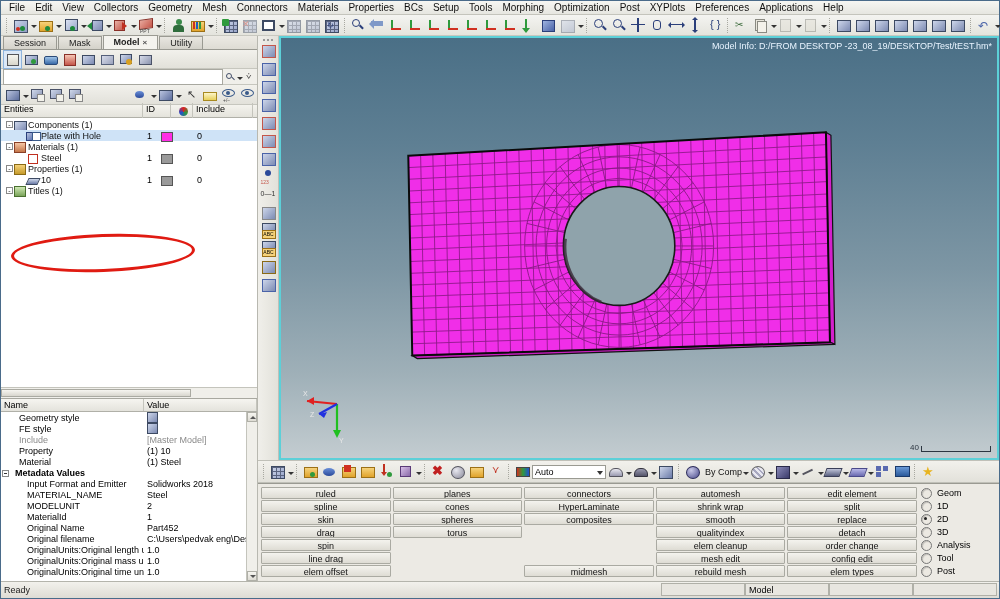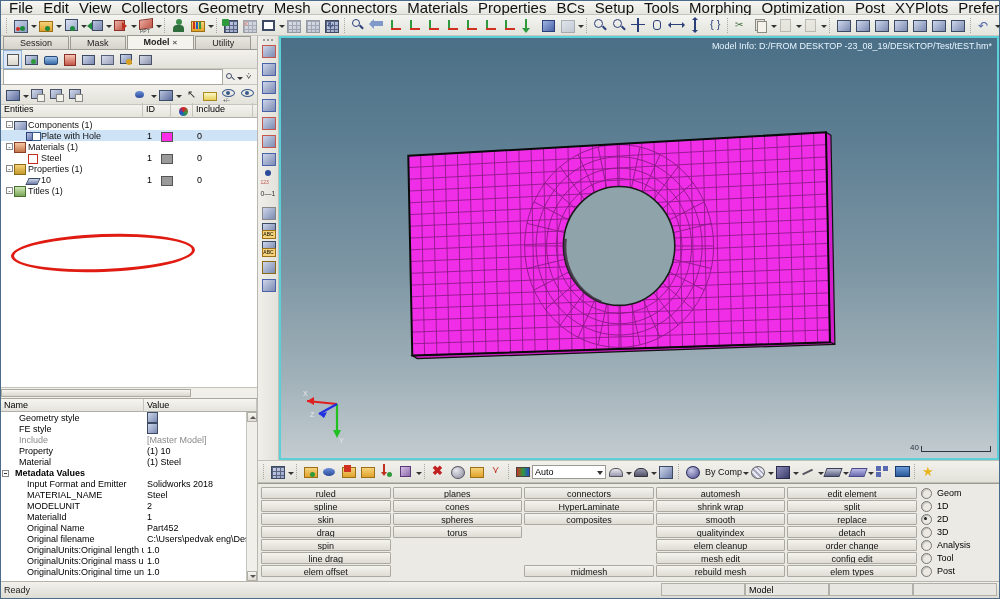--- a/index.html
+++ b/index.html
@@ -23,21 +23,21 @@
   .tb-icon .c3{position:absolute;left:2px;top:5px;width:6px;height:5px;background:#e0a52b;}
   .tb-title{font-size:9.5px;color:#1c2a38;white-space:nowrap;}
   .tb-btns{position:absolute;right:1px;top:1px;display:flex;gap:1px;}
   .tb-btn{width:17px;height:11px;border:1px solid #8fa2b4;background:linear-gradient(#fbfcfd,#dfe5ec);
      font-size:7px;line-height:9px;text-align:center;color:#1c2a38;box-sizing:border-box;}
   .tb-btn.close{background:linear-gradient(#f6b2a6,#e06a52);border-color:#b5543e;color:#fff;}
 
   
   .menubar{height:13px;min-height:13px;display:flex;align-items:center;
     background:linear-gradient(#f6f6f3,#e6e6e0);border-bottom:1px solid #c4c4bc;padding-left:3px;}
-  .menu-item{font-size:15px;padding:0 5px;color:#101010;white-space:nowrap;line-height:12px;}
+  .menu-item{font-size:10px;padding:0 5px;color:#101010;white-space:nowrap;line-height:12px;}
 
   
   .toolbar{height:20px;min-height:20px;display:flex;align-items:center;
     background:linear-gradient(#f4f4f1,#e4e4dd);border-bottom:1px solid #c8c8c0;padding-left:2px;gap:0px;}
   .tb-sep{width:1px;height:15px;border-left:1px dotted #a8a8a0;margin:0 3px;flex:0 0 auto;}
   .ti{width:17px;height:17px;position:relative;flex:0 0 auto;margin:0 1px;}
   .ti-arrow{width:6px;height:16px;flex:0 0 auto;position:relative;}
   .ti-arrow:after{content:"";position:absolute;left:1px;top:8px;border-left:3px solid transparent;
     border-right:3px solid transparent;border-top:3px solid #333;}
 
@@ -56,21 +56,21 @@
   .g-tri{position:absolute;width:0;height:0;}
 
   
   .main{flex:1;display:flex;min-height:0;}
 
   
   .browser{width:256px;min-width:256px;display:flex;flex-direction:column;
     background:#f0efea;border-right:1px solid #b8b8b0;}
   .tabs{height:13px;min-height:13px;display:flex;align-items:flex-end;
      background:linear-gradient(#eceae4,#dedcd4);padding-left:2px;border-bottom:1px solid #9a9a92;}
-  .tab{font-size:9px;padding:0 16px;height:12px;line-height:12px;border:1px solid #9a9a92;
+  .tab{font-size:9px;padding:0 10px;height:12px;line-height:12px;border:1px solid #9a9a92;
      border-bottom:none;background:linear-gradient(#e8e6e0,#d4d2ca);margin-right:1px;color:#222;}
   .tab.active{background:#f4f3ee;height:13px;line-height:13px;font-weight:bold;}
   .tab .x{font-size:8px;margin-left:3px;color:#555;}
 
   .btoolbar{height:18px;min-height:18px;display:flex;align-items:center;
     background:linear-gradient(#f2f1ec,#e2e1da);border-bottom:1px solid #c6c6be;padding-left:2px;}
   .searchrow{height:15px;min-height:15px;display:flex;align-items:center;
     background:#f0efea;border-bottom:1px solid #c6c6be;padding:0 2px;}
   .searchbox{flex:1;height:12px;border:1px solid #a8a8a0;background:#fff;}
   .srch-ic{width:12px;height:12px;position:relative;flex:0 0 auto;margin-left:1px;}

